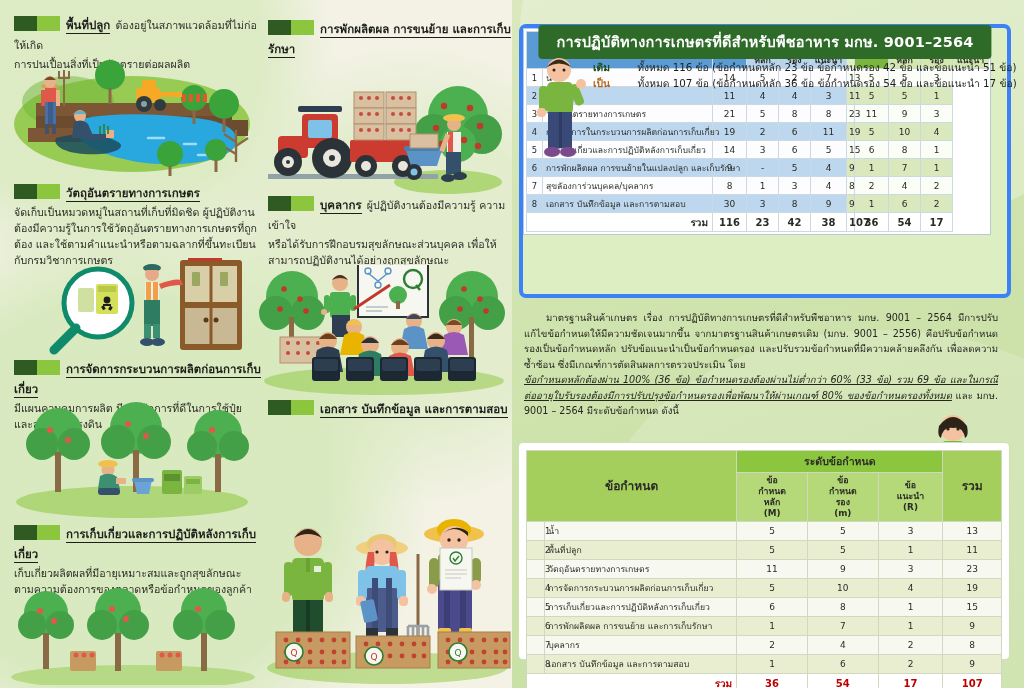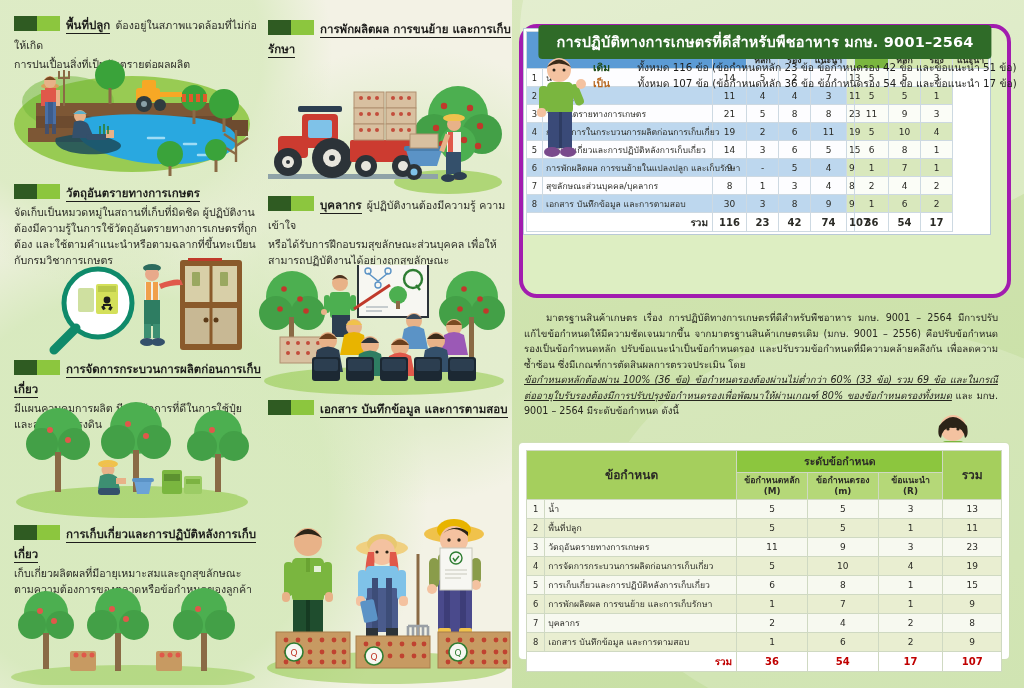--- a/index.html
+++ b/index.html
@@ -29,21 +29,21 @@
   .htitle{font-weight:bold;font-size:11.5px;color:#1d1d1b;border-bottom:1.4px solid #1d1d1b;
     padding-bottom:1px;}
   .body-txt{font-size:10.6px;color:#2b2b26;line-height:1.5;margin-top:3px;}
   .inline-body{font-size:10.6px;color:#2b2b26;line-height:1.5;}
 
   
   .ill{position:absolute;}
   svg{display:block;}
 
   
-  .panel{position:absolute;border:4px solid #a21caf;border-radius:18px;background:#e8f2d4;}
+  .panel{position:absolute;border:4px solid #3b82f6;border-radius:7px;background:#e8f2d4;}
   #top-panel{left:519px;top:24px;width:484px;height:266px;background:#ddeec2;}
   .banner{position:absolute;left:50%;transform:translateX(-50%);top:-3px;
     background:#2f6b28;color:#fff;font-weight:bold;font-size:14.5px;
     padding:5px 18px 6px;border-radius:4px;white-space:nowrap;letter-spacing:.2px;}
   .sub-lines{position:absolute;left:70px;top:32px;width:400px;}
   .sub-line{font-size:10.3px;line-height:1.55;white-space:nowrap;}
   .sub-old{color:#1d4a16;font-weight:bold;}
   .sub-new{color:#b5651d;font-weight:bold;}
   .sub-line .rest{color:#1d1d1b;font-weight:normal;margin-left:24px;}
 
@@ -70,21 +70,21 @@
   #para{position:absolute;left:524px;top:310px;width:474px;font-size:9.6px;color:#26261f;
     line-height:1.62;text-align:justify;}
   #para .ind{text-indent:22px;display:block;}
   #para u{text-decoration:underline;font-style:italic;}
 
   
   #bot-panel{left:519px;top:443px;width:484px;height:210px;background:#fff;border:3px solid #fff;
     border-radius:4px;box-shadow:0 0 0 1px #cfe0b5;}
   #tbl-bot{position:absolute;left:4px;top:4px;width:476px;}
   #tbl-bot table{width:100%;table-layout:fixed;font-size:9px;}
-  #tbl-bot th,#tbl-bot td{border:1px solid #cfd9c2;padding:2px 2px;text-align:center;color:#2b2b26;margin-left:12px;}
+  #tbl-bot th,#tbl-bot td{border:1px solid #cfd9c2;padding:2px 18px;text-align:center;color:#2b2b26;margin-left:12px;}
   .bh{background:#a5cf5d;color:#30491a;font-weight:bold;font-size:12px;}
   .bh2{background:#8cc63e;color:#fff;font-weight:bold;font-size:10.5px;}
   .bh3{background:#b5d878;color:#33501b;font-weight:bold;font-size:8.8px;line-height:1.25;}
   #tbl-bot td.itm{text-align:left !important;font-size:8.7px;}
   #tbl-bot tr.alt td{background:#e9edd0;}
   #tbl-bot tr td{background:#f7f9f0;}
   #tbl-bot tr.alt td{background:#e9eed1;}
   #tbl-bot tr.sumrow2 td{background:#fff;color:#c00000;font-weight:bold;font-size:10px;}
 
   .mascot{position:absolute;}
@@ -868,21 +868,21 @@
               <td class="b">-</td>
               <td class="b">5</td>
               <td class="b">4</td>
               <td class="g">9</td>
               <td class="g">1</td>
               <td class="g">7</td>
               <td class="g">1</td>
             </tr>
           <tr>
               <td class="num b">7</td>
-              <td class="itm b">สุขลักษณะส่วนบุคคล/บุคลากร</td>
+              <td class="itm b">สุขลัองการ่วนบุคคล/บุคลากร</td>
               <td class="b">8</td>
               <td class="b">1</td>
               <td class="b">3</td>
               <td class="b">4</td>
               <td class="g">8</td>
               <td class="g">2</td>
               <td class="g">4</td>
               <td class="g">2</td>
             </tr>
           <tr class="alt-b">
@@ -895,21 +895,21 @@
               <td class="g">9</td>
               <td class="g">1</td>
               <td class="g">6</td>
               <td class="g">2</td>
             </tr>
           <tr class="sumrow">
             <td colspan="2" class="sum-label">รวม</td>
             <td>116</td>
             <td>23</td>
             <td>42</td>
-            <td>74</td>
+            <td>38</td>
             <td>107</td>
             <td>36</td>
             <td>54</td>
             <td>17</td>
           </tr>
         </tbody>
       </table>
     </div>
   </div>
 

